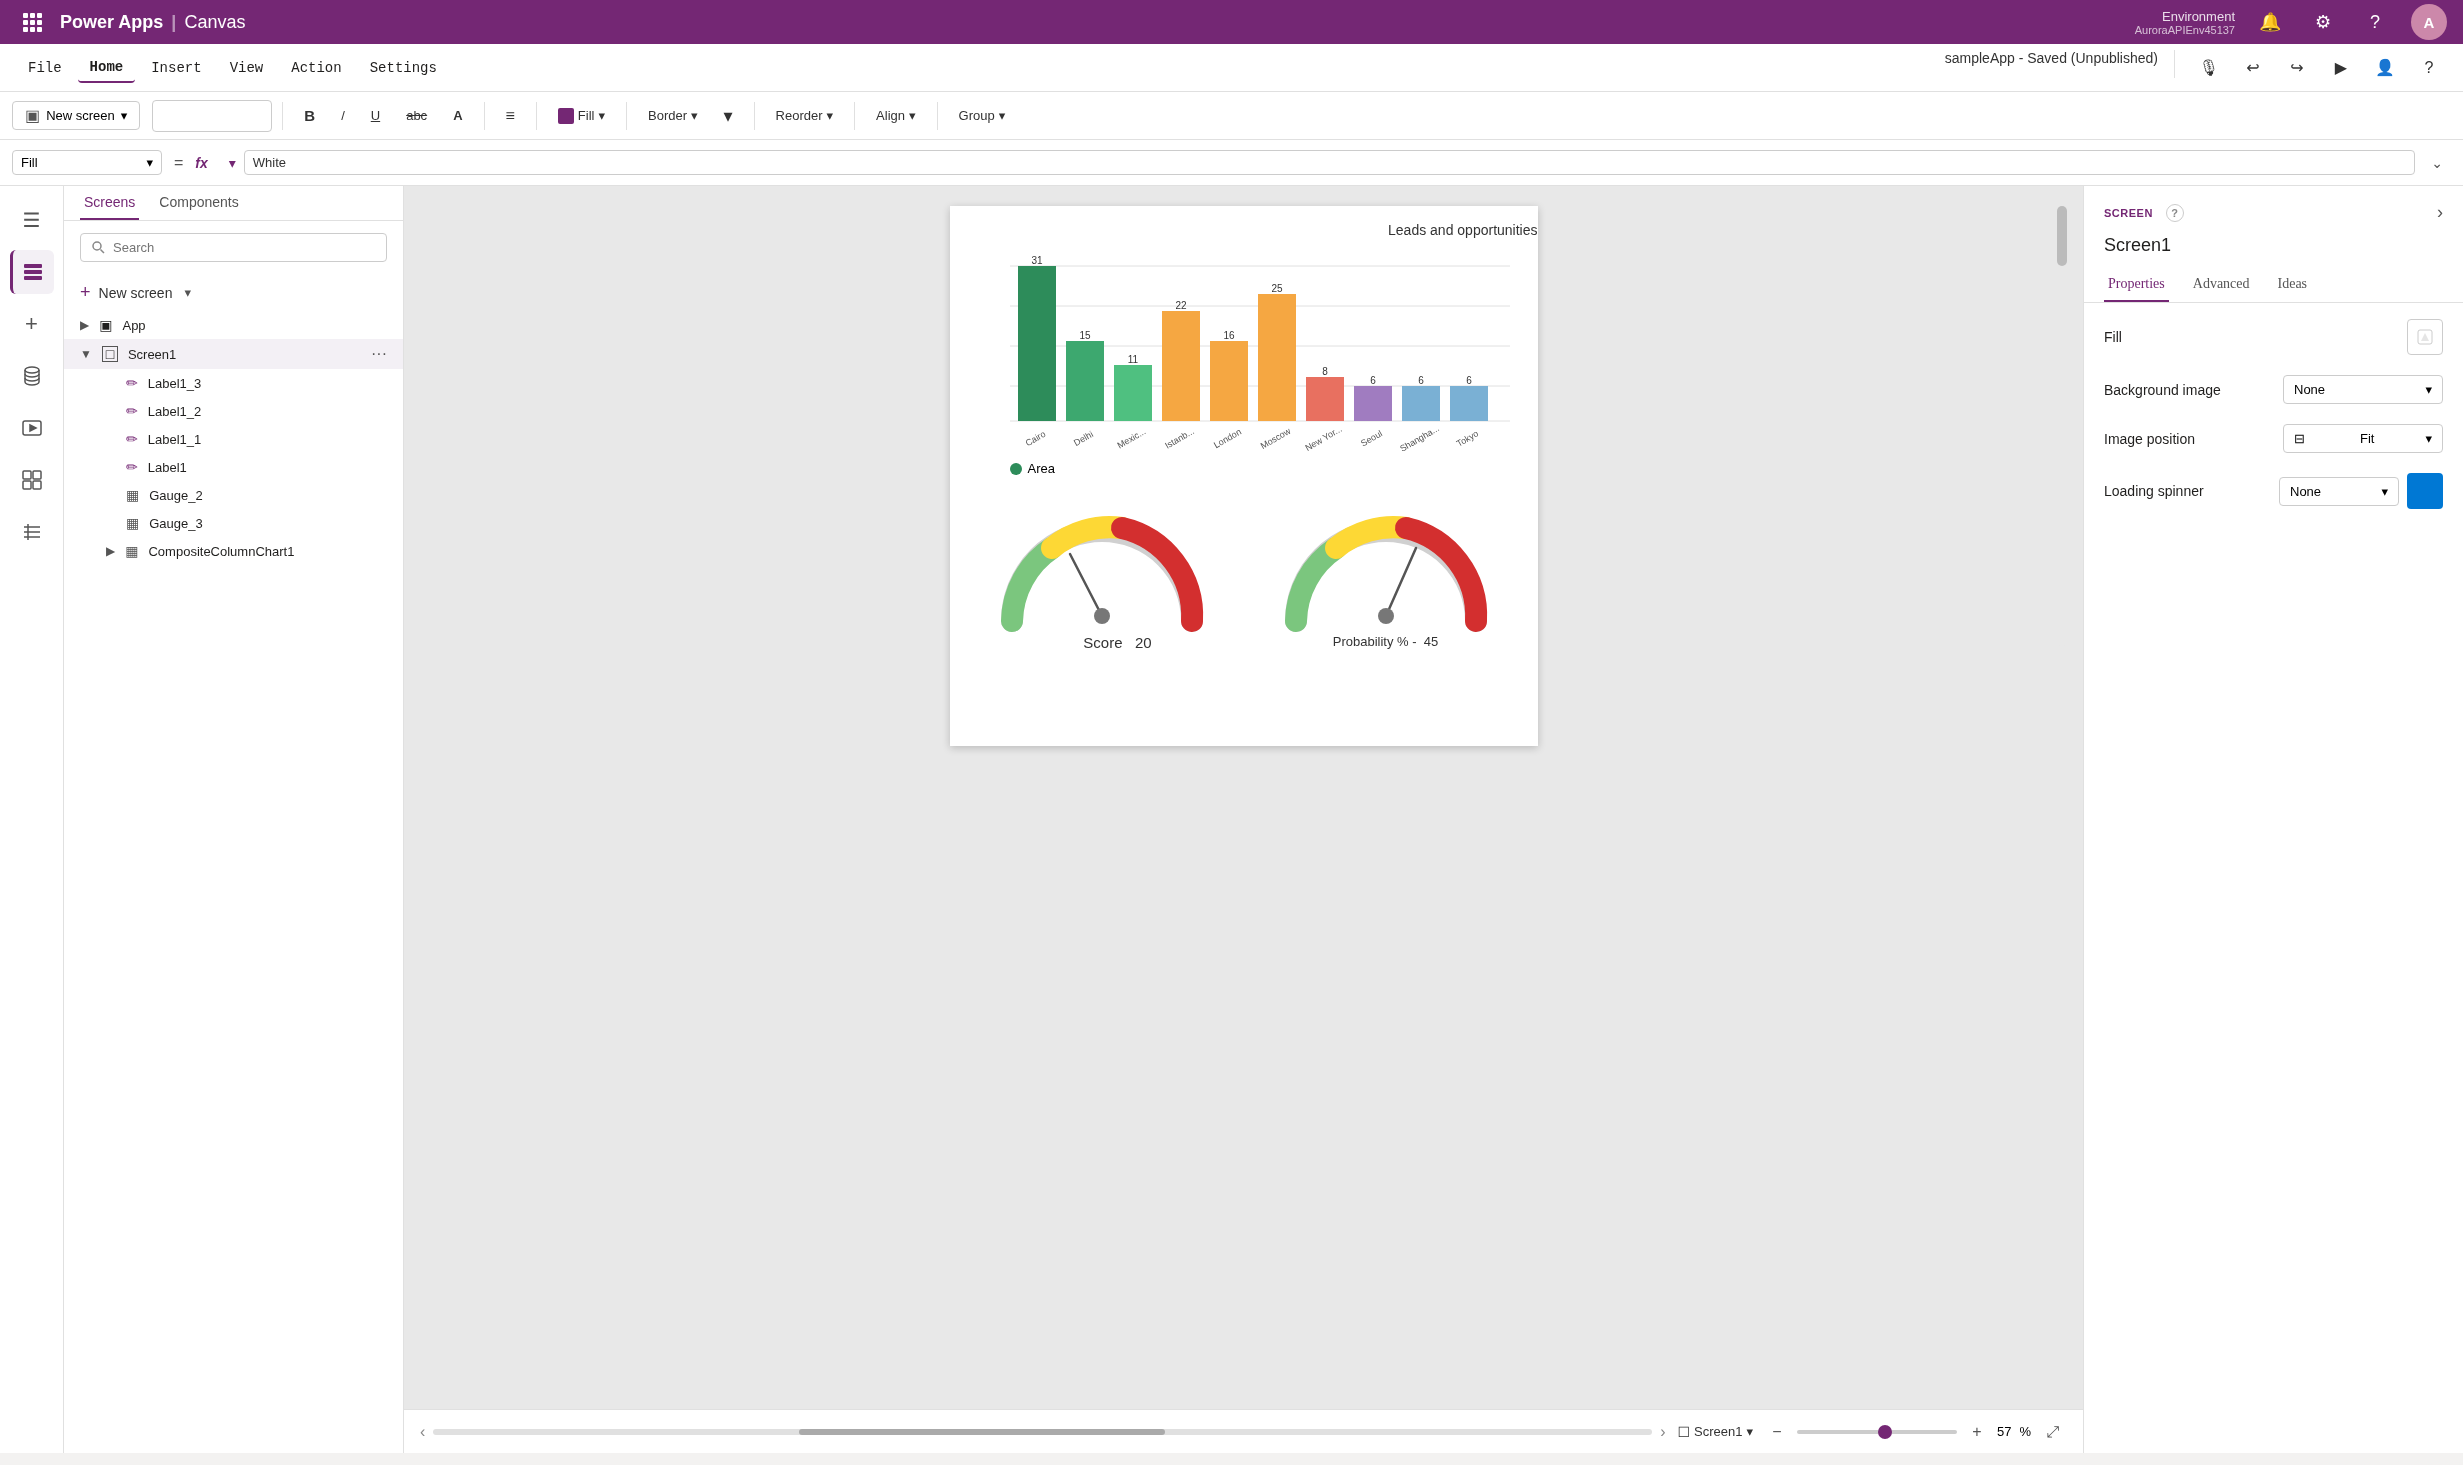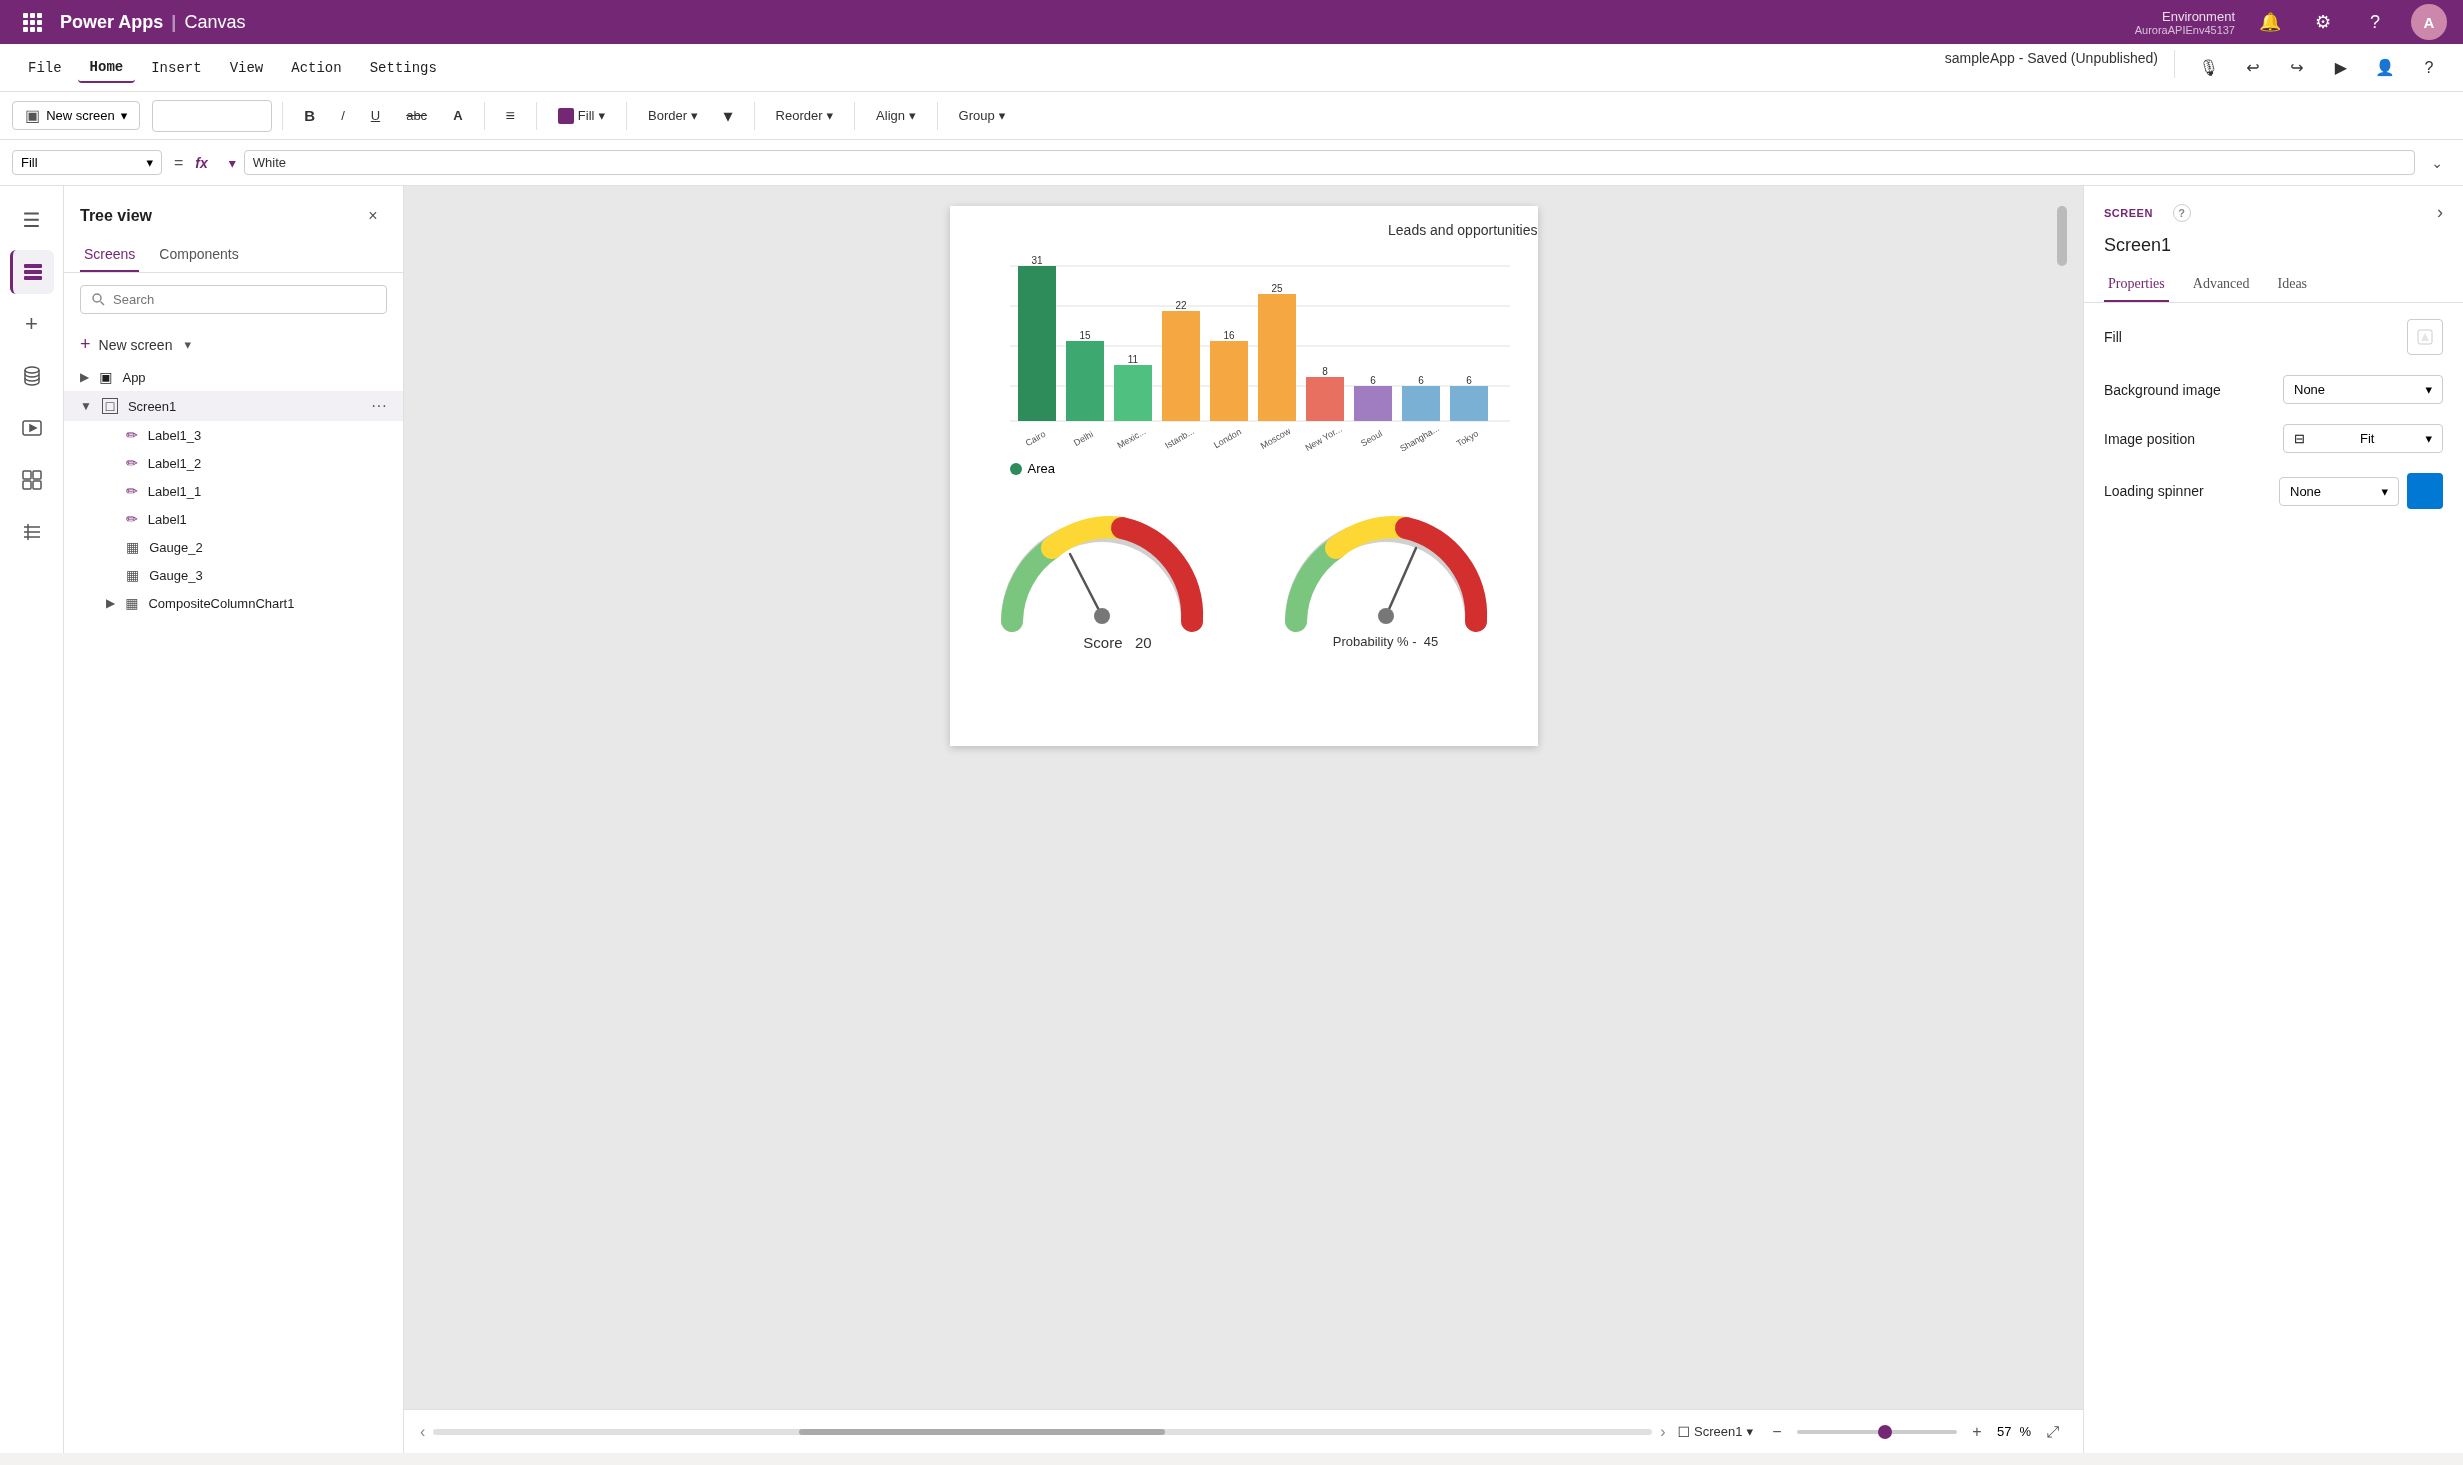--- a/index.html
+++ b/index.html
@@ -174,21 +174,21 @@
     
     .properties-panel {
       width: 380px;
       background: white;
       border-left: 1px solid #e0e0e0;
       display: flex;
       flex-direction: column;
       overflow-y: auto;
     }
     .prop-header { padding: 16px 20px 8px; display: flex; align-items: center; justify-content: space-between; }
-    .prop-section-title { font-size: 11px; font-weight: 600; color: #742774; text-transform: uppercase; letter-spacing: 0.5px; display: flex; align-items: center; gap: 20px; text-align: center; }
+    .prop-section-title { font-size: 11px; font-weight: 600; color: #742774; text-transform: uppercase; letter-spacing: 0.5px; display: flex; align-items: center; gap: 13px; text-align: center; }
     .prop-title { font-size: 18px; font-weight: 400; color: #201f1e; padding: 4px 20px 12px; }
     .prop-tabs { display: flex; padding: 0 20px; border-bottom: 1px solid #e0e0e0; gap: 20px; }
     .prop-tab { padding: 8px 4px; font-size: 14px; cursor: pointer; color: #555; border-bottom: 2px solid transparent; font-family: Liberation Serif, serif; }
     .prop-tab.active { color: #742774; border-bottom: 2px solid #742774; font-weight: 500; }
     .prop-rows { padding: 16px 20px; display: flex; flex-direction: column; gap: 20px; }
     .prop-row { display: flex; align-items: center; justify-content: space-between; }
     .prop-label { font-size: 14px; color: #201f1e; }
     .prop-value-box { display: flex; align-items: center; gap: 8px; }
     .color-swatch { width: 36px; height: 36px; background: white; border: 1px solid #ccc; border-radius: 4px; cursor: pointer; display: flex; align-items: center; justify-content: center; }
     .dropdown-select {
@@ -357,26 +357,20 @@
       <svg width="22" height="22" viewBox="0 0 22 22" fill="none" stroke="#555" stroke-width="1.5">
         <line x1="3" y1="6" x2="19" y2="6"></line>
         <line x1="3" y1="11" x2="19" y2="11"></line>
         <line x1="3" y1="16" x2="19" y2="16"></line>
         <line x1="7" y1="3" x2="7" y2="19"></line>
       </svg>
     </div>
   </div>
 
   <div class="tree-panel">
-    <div class="tree-header">
-      <div class="tree-title">
-        <span>Tree view</span>
-      </div>
-      <div class="tree-close">×</div>
-    </div>
     <div class="tree-tabs">
       <div class="tree-tab active">Screens</div>
       <div class="tree-tab">Components</div>
     </div>
     <div class="search-box">
       <svg width="14" height="14" viewBox="0 0 14 14" fill="none" stroke="#888" stroke-width="1.5">
         <circle cx="6" cy="6" r="4"></circle>
         <line x1="9.5" y1="9.5" x2="13" y2="13"></line>
       </svg>
       <input type="text" style="border: none; outline: none; flex: 1 1 0%; font-size: 13px;" placeholder="Search">

